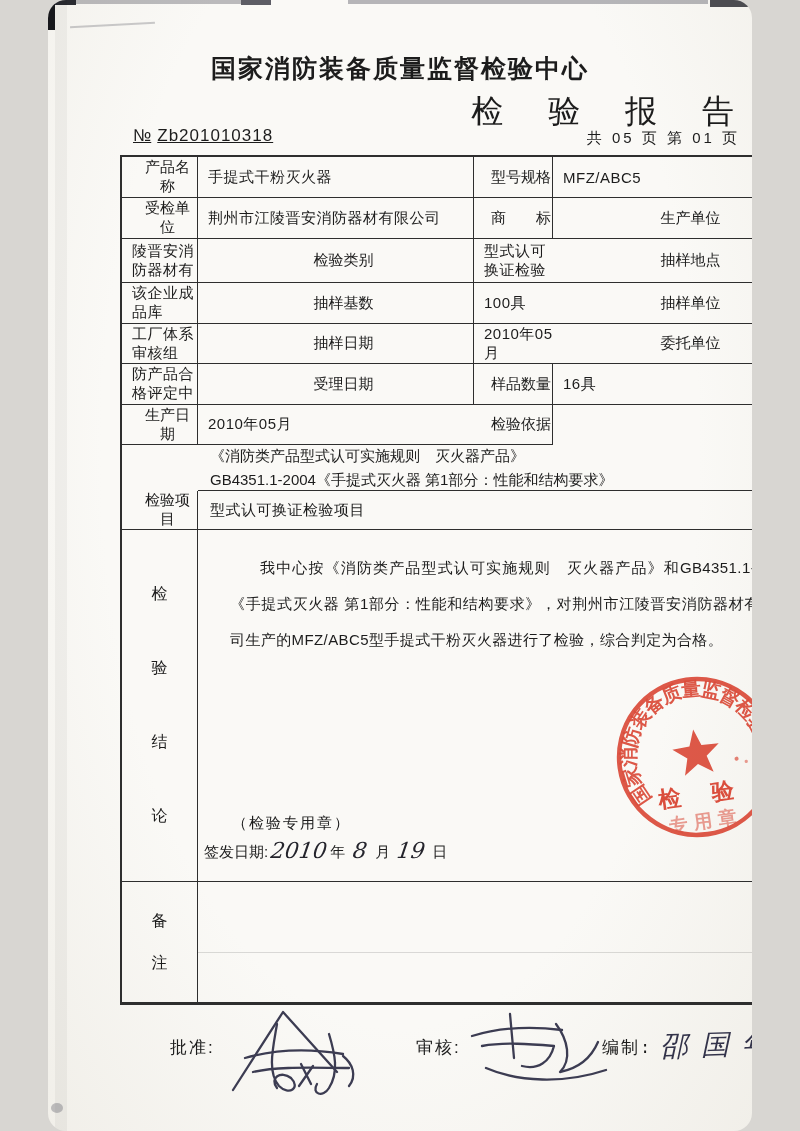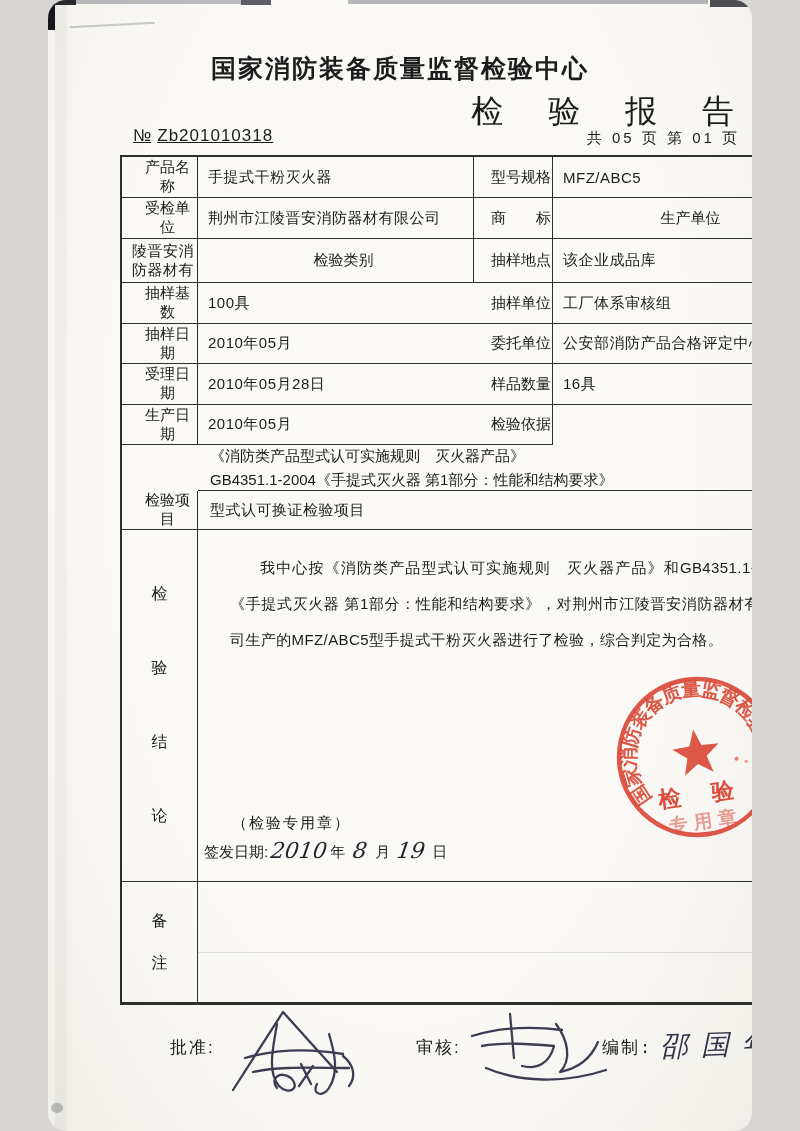--- a/index.html
+++ b/index.html
@@ -89,35 +89,35 @@
     <div class="cell lab">型号规格</div>
     <div class="cell val no-r">MFZ/ABC5</div>
 
     <div class="cell lab">受检单位</div>
     <div class="cell val">荆州市江陵晋安消防器材有限公司</div>
     <div class="cell lab">商　　标</div>
 
     <div class="cell lab">生产单位</div>
     <div class="cell val">荆州市江陵晋安消防器材有限公司</div>
     <div class="cell lab">检验类别</div>
+    <div class="cell val no-r">型式认可换证检验</div>
 
     <div class="cell lab">抽样地点</div>
     <div class="cell val">该企业成品库</div>
     <div class="cell lab">抽样基数</div>
     <div class="cell val no-r">100具</div>
 
     <div class="cell lab">抽样单位</div>
     <div class="cell val">工厂体系审核组</div>
     <div class="cell lab">抽样日期</div>
     <div class="cell val no-r">2010年05月</div>
 
     <div class="cell lab">委托单位</div>
     <div class="cell val">公安部消防产品合格评定中心</div>
     <div class="cell lab">受理日期</div>
-    <div class="cell val no-r">2010年05月28日</div>
 
     <div class="cell lab">样品数量</div>
     <div class="cell val">16具</div>
     <div class="cell lab">生产日期</div>
     <div class="cell val no-r">2010年05月</div>
 
     <div class="cell lab">检验依据</div>
     <div class="cell merged basis-cell no-r">
       <span>《消防类产品型式认可实施规则　灭火器产品》</span>
       <span>GB4351.1-2004《手提式灭火器 第1部分：性能和结构要求》</span>

